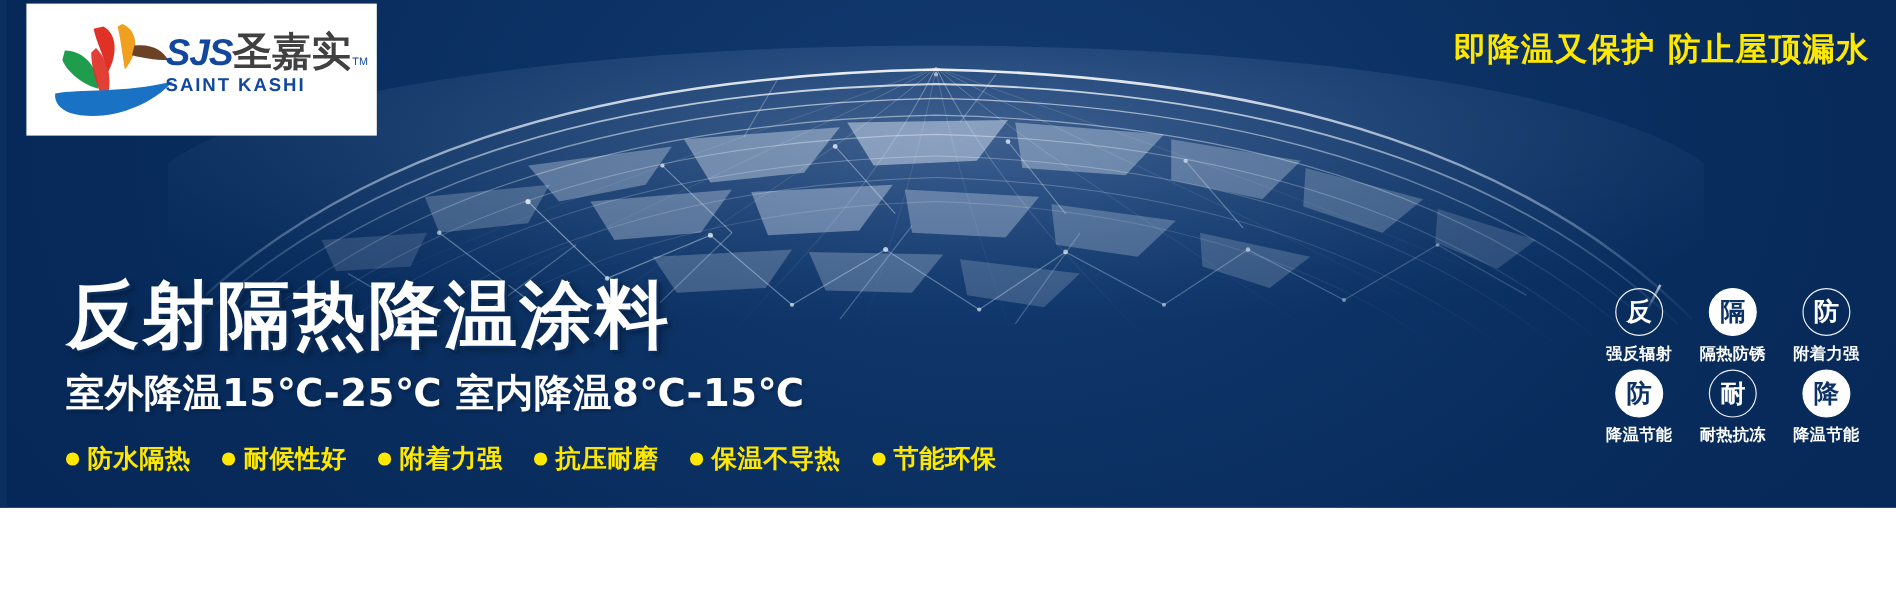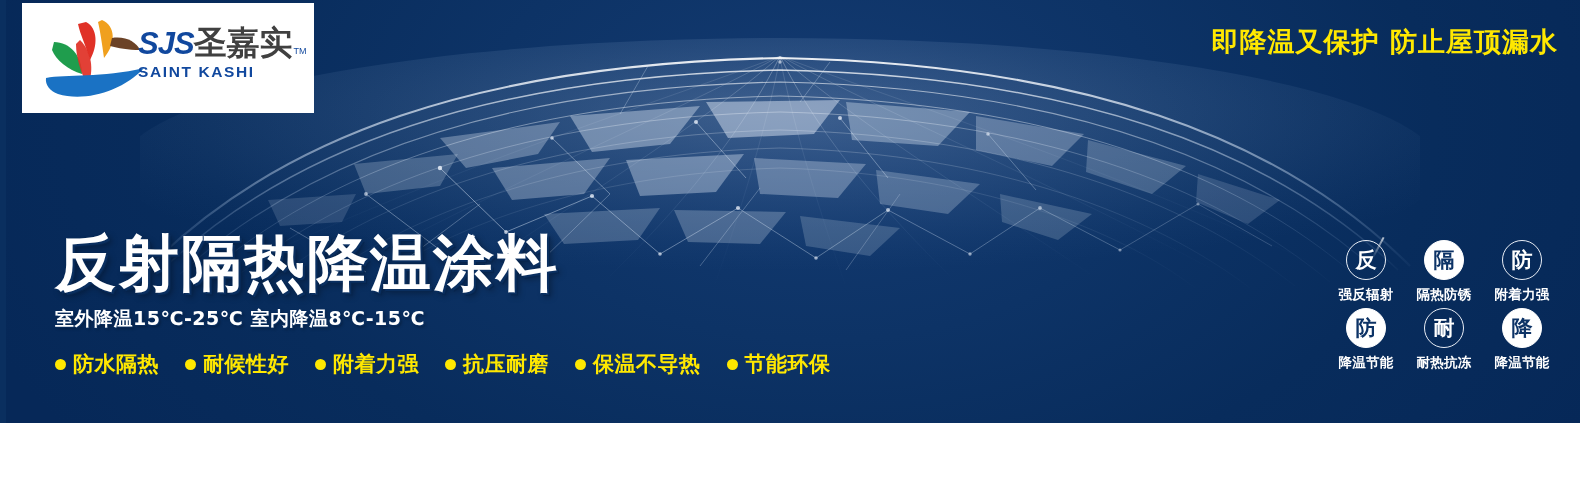--- a/index.html
+++ b/index.html
@@ -91,21 +91,21 @@
     white-space:nowrap;
     text-shadow:
       2px 2px 0 #0a2f60,
       3px 3px 0 #07254d,
       4px 4px 6px rgba(0,0,0,0.35);
   }
   #subheadline {
     margin-top:13px;
     font-family:"DejaVu Sans","Liberation Sans",sans-serif;
     font-weight:bold;
-    font-size:19px;
+    font-size:32px;
     color:#ffffff;
     letter-spacing:0.5px;
     white-space:nowrap;
     text-shadow:1px 1px 0 #0a2f60, 2px 2px 3px rgba(0,0,0,0.3);
   }
   #features {
     margin-top:18px;
     display:flex; align-items:center;
     white-space:nowrap;
   }

